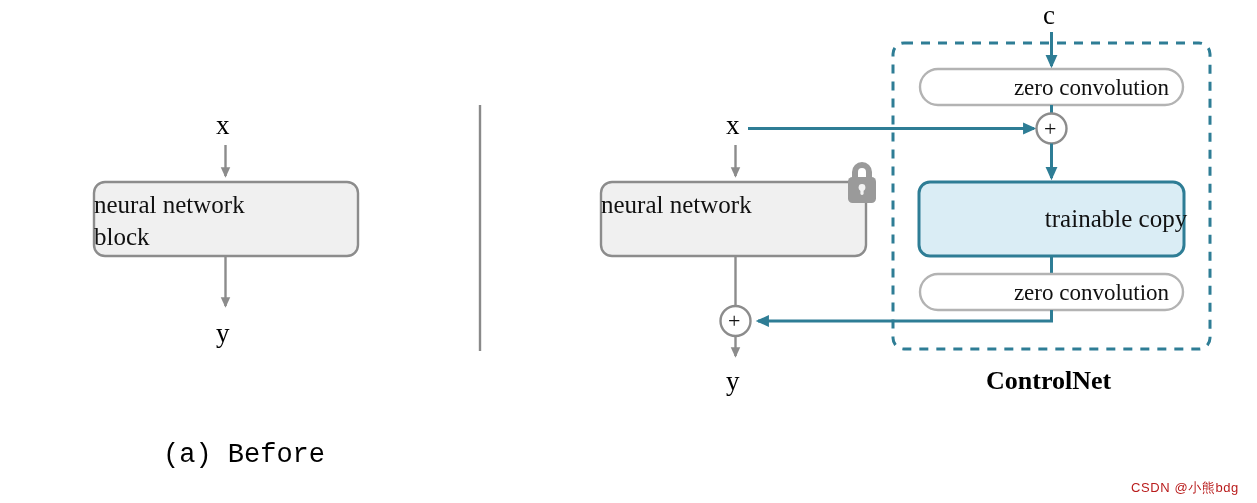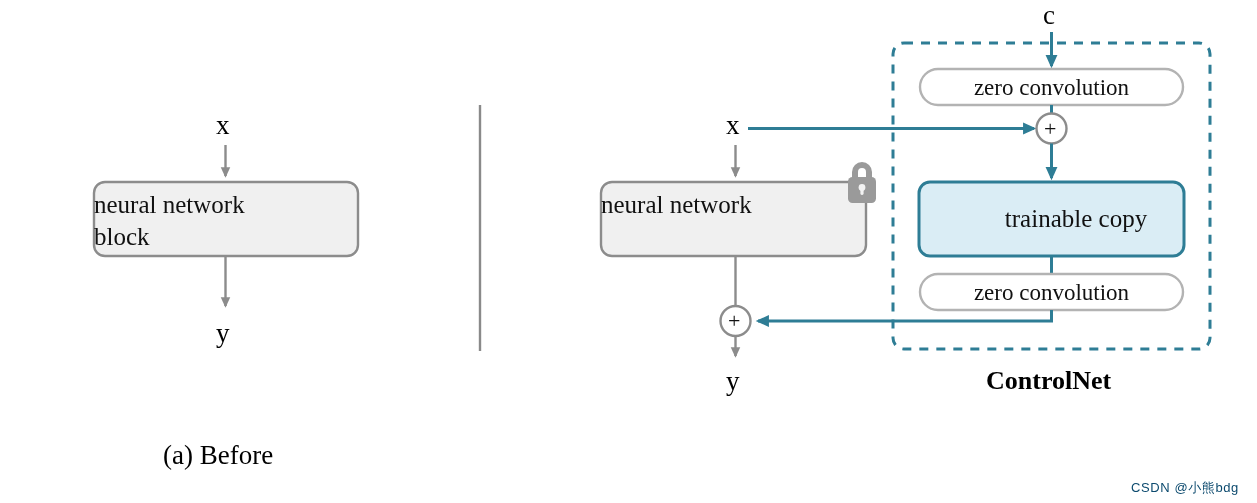--- a/index.html
+++ b/index.html
@@ -41,40 +41,41 @@
     font-family: "Liberation Serif", "DejaVu Serif", serif;
   }
   .pilltext {
     position: absolute;
     text-align: center;
     color: #111111;
     font-size: 23px;
     line-height: 1;
     white-space: nowrap;
     font-family: "Liberation Serif", "DejaVu Serif", serif;
+    padding-left: 40px;
   }
   .caption {
     position: absolute;
     font-size: 27px;
     color: #000000;
     white-space: nowrap;
-    font-family: Liberation Serif, serif;
+    font-family: Liberation Mono, monospace;
   }
   .netlabel {
     position: absolute;
     font-size: 26px;
     font-weight: bold;
     color: #000000;
     white-space: nowrap;
     font-family: "Liberation Serif", "DejaVu Serif", serif;
   }
   .watermark {
     position: absolute;
     font-size: 13px;
-    color: #0c4a6e;
+    color: #b91c1c;
     letter-spacing: 0.6px;
     white-space: nowrap;
     font-family: "Liberation Sans", sans-serif;
   }
   .plusglyph {
     position: absolute;
     font-size: 22px;
     color: #111111;
     line-height: 1;
     font-family: "Liberation Serif", "DejaVu Serif", serif;

